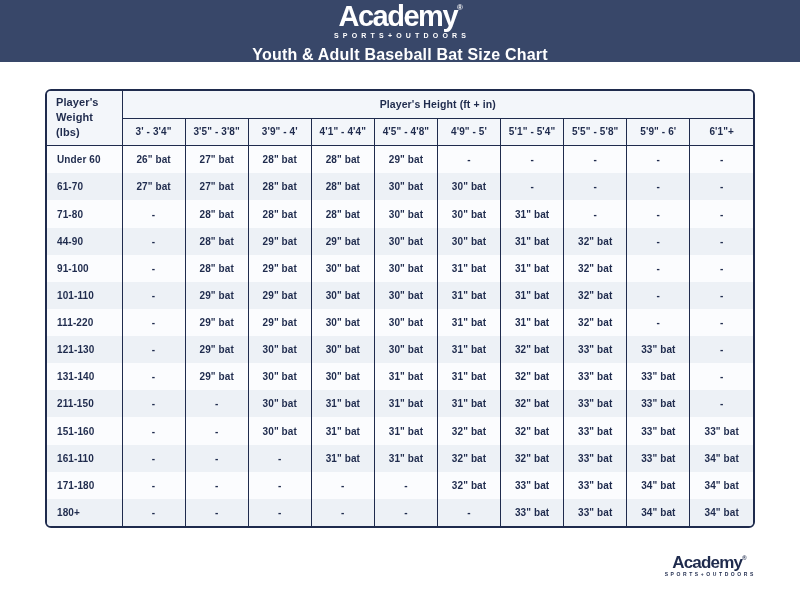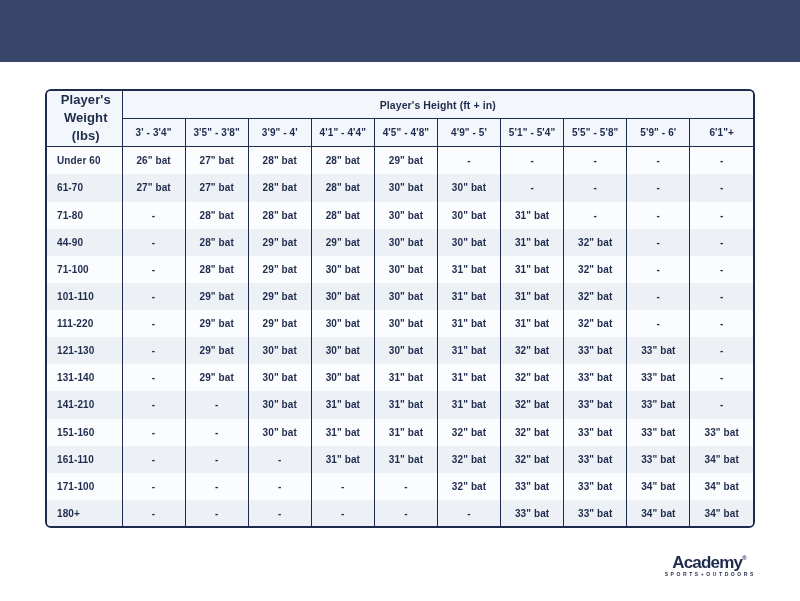--- a/index.html
+++ b/index.html
@@ -45,21 +45,21 @@
   table{
     width:100%;height:100%;border-collapse:collapse;table-layout:fixed;
   }
   col.c-weight{width:75px;}
   th,td{
     padding:0;font-weight:bold;color:var(--ink);text-align:center;
     font-size:10px;letter-spacing:0.1px;
   }
   thead th{background:var(--header-bg);text-align:center;}
   th.corner{
-    text-align:center;padding-left:9px;padding-right:6px;font-size:13px;
+    text-align:left;padding-left:9px;padding-right:6px;font-size:11px;
     line-height:1.4;border-bottom:1.5px solid var(--ink);
   }
   th.group-head{
     font-size:10.5px;border-left:1.5px solid var(--ink);
     border-bottom:1.5px solid var(--ink);height:27px;
   }
   thead tr.ranges th{
     border-left:1.5px solid var(--ink);border-bottom:1.5px solid var(--ink);
     height:27px;font-size:10px;
   }
@@ -75,20 +75,25 @@
     position:absolute;right:44px;bottom:24px;text-align:center;color:var(--ink);
   }
   .footer-logo .logo-brand{font-size:17px;letter-spacing:-0.8px;}
   .footer-logo .logo-reg{font-size:6px;top:1px;}
   .footer-logo .logo-tagline{font-size:5px;letter-spacing:2.6px;text-indent:2.6px;margin-top:1px;}
 </style>
 </head>
 <body>
 
 <div class="banner">
+  <div class="logo">
+    <span class="logo-brand"><span>Academy</span><span class="logo-reg">®</span></span>
+    <div class="logo-tagline">SPORTS+OUTDOORS</div>
+  </div>
+  <div class="banner-title">Youth &amp; Adult Baseball Bat Size Chart</div>
 </div>
 
 <div class="table-wrap">
   <table>
     <colgroup>
       <col class="c-weight">
       <col>
         <col>
         <col>
         <col>
@@ -164,21 +169,21 @@
           <td>29" bat</td>
           <td>29" bat</td>
           <td>30" bat</td>
           <td>30" bat</td>
           <td>31" bat</td>
           <td>32" bat</td>
           <td>-</td>
           <td>-</td>
         </tr>
         <tr>
-          <th>71-100</th>
+          <th>91-100</th>
           <td>-</td>
           <td>28" bat</td>
           <td>29" bat</td>
           <td>30" bat</td>
           <td>30" bat</td>
           <td>31" bat</td>
           <td>31" bat</td>
           <td>32" bat</td>
           <td>-</td>
           <td>-</td>
@@ -229,21 +234,21 @@
           <td>30" bat</td>
           <td>30" bat</td>
           <td>31" bat</td>
           <td>31" bat</td>
           <td>32" bat</td>
           <td>33" bat</td>
           <td>33" bat</td>
           <td>-</td>
         </tr>
         <tr>
-          <th>141-210</th>
+          <th>211-150</th>
           <td>-</td>
           <td>-</td>
           <td>30" bat</td>
           <td>31" bat</td>
           <td>31" bat</td>
           <td>31" bat</td>
           <td>32" bat</td>
           <td>33" bat</td>
           <td>33" bat</td>
           <td>-</td>
@@ -268,21 +273,21 @@
           <td>-</td>
           <td>31" bat</td>
           <td>31" bat</td>
           <td>32" bat</td>
           <td>32" bat</td>
           <td>33" bat</td>
           <td>33" bat</td>
           <td>34" bat</td>
         </tr>
         <tr>
-          <th>171-100</th>
+          <th>171-180</th>
           <td>-</td>
           <td>-</td>
           <td>-</td>
           <td>-</td>
           <td>-</td>
           <td>32" bat</td>
           <td>33" bat</td>
           <td>33" bat</td>
           <td>34" bat</td>
           <td>34" bat</td>

